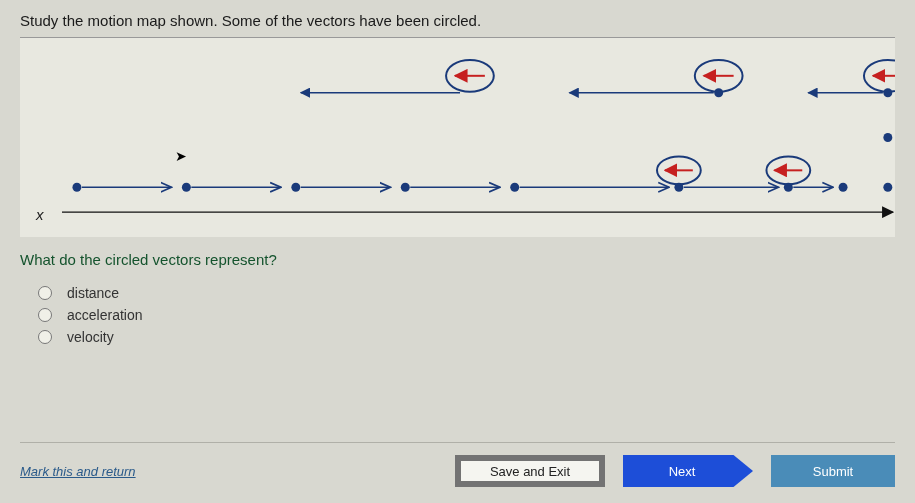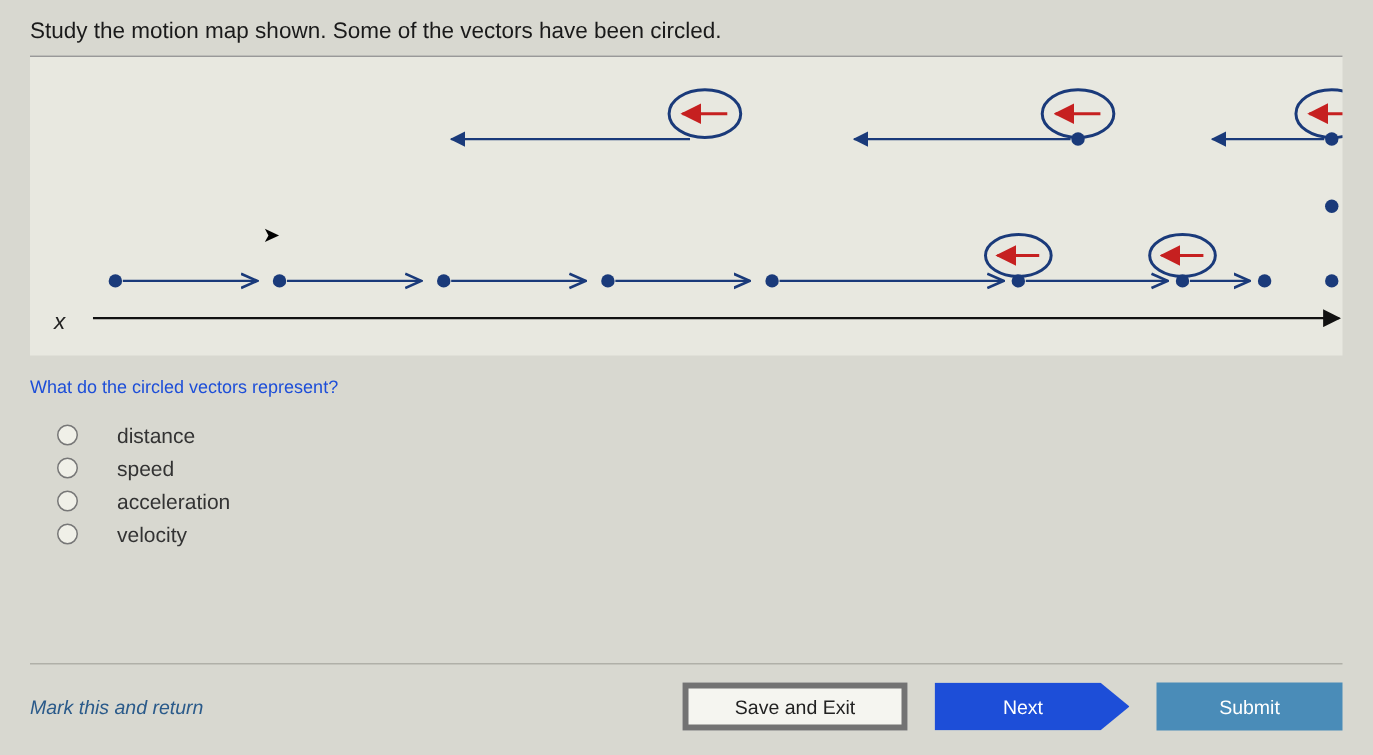--- a/index.html
+++ b/index.html
@@ -22,31 +22,31 @@
       color: #1a1a1a;
       margin-bottom: 8px;
     }
     .diagram-area {
       background: #e8e8e0;
       height: 200px;
       position: relative;
       border-top: 1px solid #999;
     }
     .question-line {
-      font-size: 12px;
-      color: #1d4ed8;
+      font-size: 15px;
+      color: #14532d;
       margin: 14px 0 14px 0;
     }
     .options {
       margin-left: 18px;
     }
     .option-row {
       display: flex;
       align-items: center;
-      gap: 26px;
+      gap: 15px;
       padding: 3px 0;
       cursor: pointer;
     }
     .radio {
       width: 14px;
       height: 14px;
       border: 1.5px solid #777;
       border-radius: 50%;
       background: #f0f0e8;
       flex-shrink: 0;
@@ -59,36 +59,37 @@
       margin-top: auto;
       display: flex;
       align-items: center;
       justify-content: space-between;
       padding: 12px 0 16px 0;
       border-top: 1px solid #b0b0a8;
     }
     .mark-link {
       color: #2a5a8a;
       font-size: 13px;
+      text-decoration: underline;
       cursor: pointer;
       font-style: italic;
     }
     .footer-buttons {
       display: flex;
       gap: 18px;
       align-items: center;
     }
     .btn {
       height: 32px;
       display: flex;
       align-items: center;
       justify-content: center;
       font-size: 13px;
       cursor: pointer;
-      border: 4px solid #737373;
+      border: 6px solid #737373;
     }
     .btn-save {
       width: 150px;
       background: #f5f5f0;
       color: #222;
     }
     .btn-next {
       width: 130px;
       background: #1d4ed8;
       color: #fff;
@@ -189,24 +190,20 @@
 
   <div class="question-line">What do the circled vectors represent?</div>
 
   <div class="options">
     <div class="option-row">
       <div class="radio"></div>
       <div class="option-label">distance</div>
     </div>
     <div class="option-row">
       <div class="radio"></div>
-      <div class="option-label">speed</div>
-    </div>
-    <div class="option-row">
-      <div class="radio"></div>
       <div class="option-label">acceleration</div>
     </div>
     <div class="option-row">
       <div class="radio"></div>
       <div class="option-label">velocity</div>
     </div>
   </div>
 
   <div class="footer">
     <div class="mark-link">Mark this and return</div>

